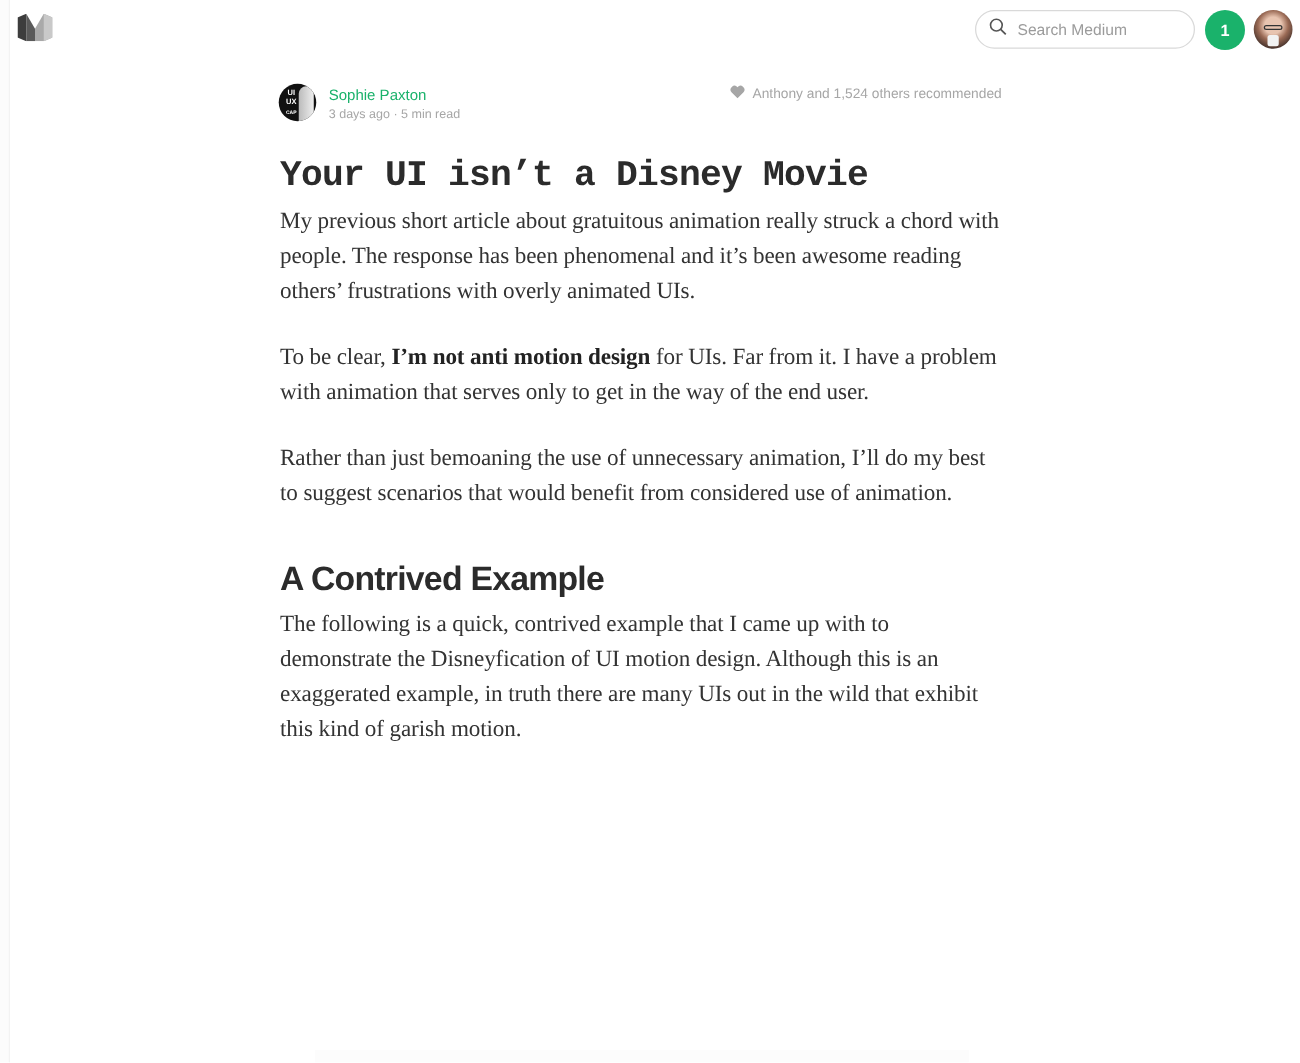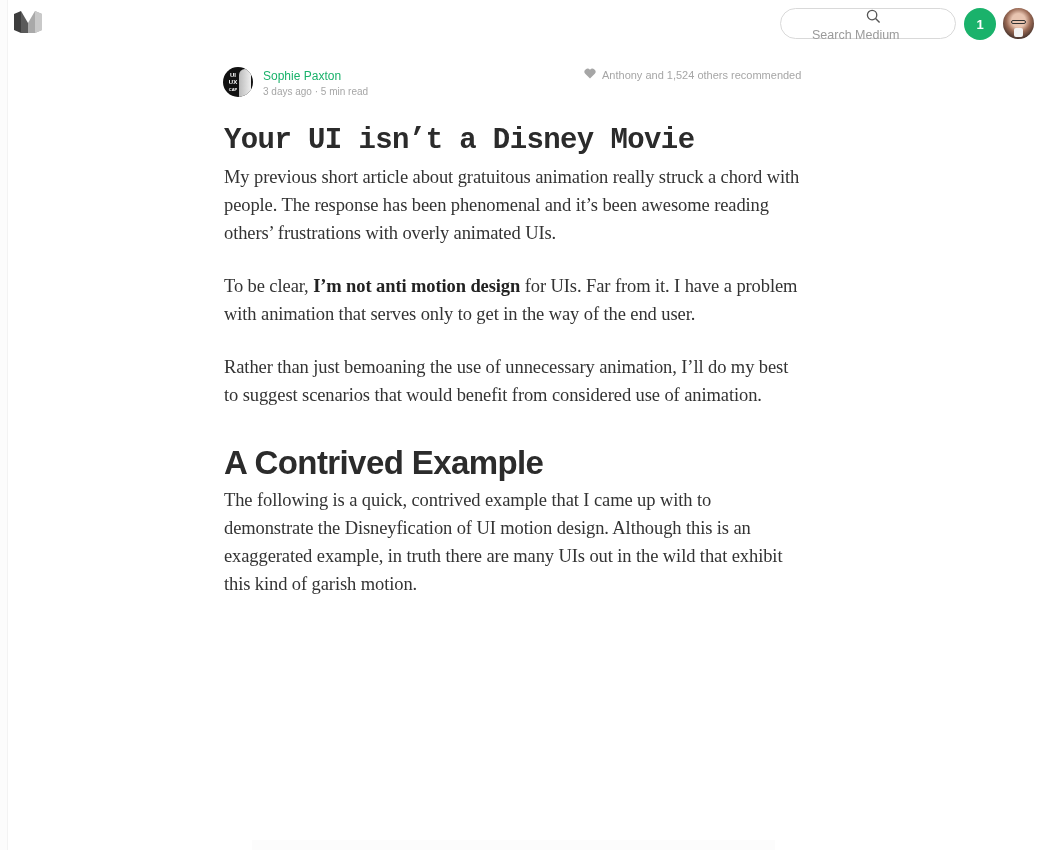--- a/index.html
+++ b/index.html
@@ -3,21 +3,21 @@
   <meta charset="utf-8">
   <style>
     * { box-sizing: border-box; margin: 0; padding: 0; }
     html, body { width: 1040px; height: 850px; overflow: hidden; background: #ffffff; }
     body { position: relative; font-family: "Liberation Sans", sans-serif; color: #333; }
 
     .left-strip { position: absolute; left: 0; top: 0; width: 8px; height: 850px; background: #fcfcfc; border-right: 1px solid #f3f3f3; }
 
     
     .logo { position: absolute; left: 14px; top: 11px; width: 28px; height: 22px; }
-    .search-box { position: absolute; left: 780px; top: 8px; width: 176px; height: 31px; border: 1px solid #d9d9d9; border-radius: 16px; display: flex; align-items: center; padding-left: 10px; flex-direction: column; }
+    .search-box { position: absolute; left: 780px; top: 8px; width: 176px; height: 31px; border: 1px solid #d9d9d9; border-radius: 16px; display: flex; align-items: center; padding-left: 10px; }
     .search-box svg { width: 15px; height: 15px; }
     .search-input { border: none; outline: none; margin-left: 8px; width: 130px; font-family: "Liberation Sans", sans-serif; font-size: 12.5px; color: #333; background: transparent; }
     .search-input::placeholder { color: #9b9b9b; }
     .notif-badge { position: absolute; left: 964px; top: 8px; width: 32px; height: 32px; border-radius: 50%; background: #1ab26b; color: #fff; font-size: 13px; font-weight: bold; display: flex; align-items: center; justify-content: center; }
     .user-avatar { position: absolute; left: 1003px; top: 8px; width: 31px; height: 31px; border-radius: 50%; background: radial-gradient(circle at 50% 40%, #e8c4b0 0 28%, #9a6a55 50%, #3a2a26 80%); overflow: hidden; }
     .user-avatar .glasses { position: absolute; left: 8px; top: 12px; width: 15px; height: 4px; border: 1px solid #333; border-radius: 2px; }
     .user-avatar .mug { position: absolute; left: 11px; top: 20px; width: 9px; height: 9px; background: #f2f2f2; border-radius: 2px; }
 
     
     .author-avatar { position: absolute; left: 223px; top: 67px; width: 30px; height: 30px; border-radius: 50%; background: #111; overflow: hidden; }
@@ -27,21 +27,21 @@
     .author-meta { position: absolute; left: 263px; top: 86px; font-size: 10px; color: #a6a6a6; }
     .recommend { position: absolute; left: 584px; top: 68px; font-size: 11px; color: #a6a6a6; display: flex; align-items: center; }
     .recommend svg { width: 12px; height: 11px; margin-right: 6px; }
 
     
     .article { position: absolute; left: 224px; top: 122px; width: 580px; }
     .title { font-family: Liberation Mono, monospace; font-weight: bold; font-size: 29px; color: #2b2b2b; letter-spacing: -0.6px; line-height: 38px; margin-bottom: 3px; }
     p.body-text { font-family: "Liberation Serif", serif; font-size: 18.5px; line-height: 28px; color: #333; margin-bottom: 25px; letter-spacing: -0.1px; }
     p.body-text a { color: #333; }
     p.body-text strong { font-weight: bold; color: #222; }
-    .h2 { font-family: "Liberation Sans", sans-serif; font-weight: bold; font-size: 33px; color: #2b2b2b; letter-spacing: -0.6px; line-height: 36px; margin-top: 36px; margin-bottom: 5px; }
+    .h2 { font-family: "Liberation Sans", sans-serif; font-weight: bold; font-size: 27px; color: #2b2b2b; letter-spacing: -0.6px; line-height: 36px; margin-top: 36px; margin-bottom: 5px; }
 
     .embed-placeholder { position: absolute; left: 252px; top: 840px; width: 523px; height: 10px; background: #fcfcfc; }
   </style>
 </head>
 <body>
 
 <div class="left-strip"></div>
 
 <a class="logo">
   <svg viewBox="0 0 28 22" width="28" height="22">

